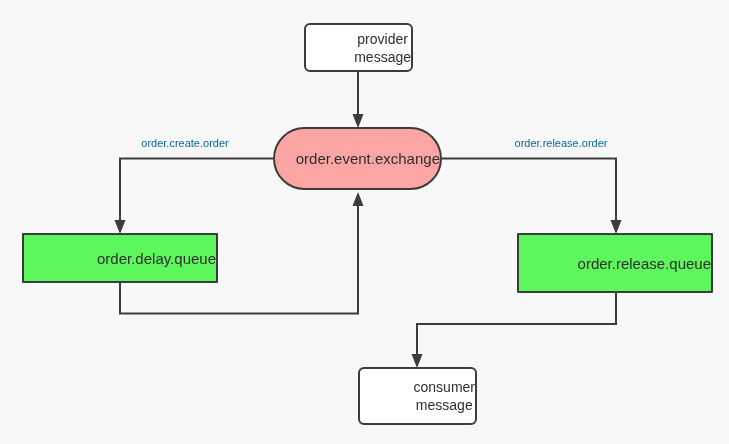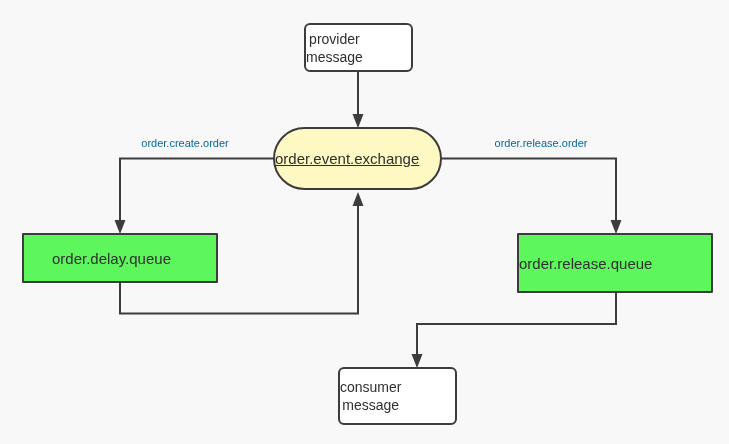--- a/index.html
+++ b/index.html
@@ -31,57 +31,57 @@
   .arrow-head {
     fill: #3c3c3c;
     stroke: none;
   }
   .node {
     position: absolute;
     box-sizing: border-box;
     border: 2px solid #3c3c3c;
     display: flex;
     align-items: center;
-    justify-content: flex-start;
+    justify-content: flex-end;
     text-align: center;
     color: #2f2f2f;
   }
   .node-msg {
     background: #ffffff;
     border-radius: 6px;
     font-size: 14px;
     line-height: 18px;
   }
   .node-msg .lbl { white-space: pre-line; }
   .node-exchange {
     left: 273px; top: 127px;
     width: 169px; height: 63px;
     background: #d1d1d1;
     border-radius: 32px;
     font-size: 15px;
   }
   .node-provider { left: 304px; top: 23px; width: 109px; height: 49px; }
-  .node-consumer { left: 338px; top: 367px; width: 119px; height: 58px; }
+  .node-consumer { left: 358px; top: 367px; width: 119px; height: 58px; }
   .node-queue {
     background: #5df65d;
     border-radius: 1px;
     font-size: 15px;
   }
   .node-delay   { left: 22px;  top: 233px; width: 196px; height: 50px; padding-left: 28px; }
   .node-release { left: 517px; top: 233px; width: 196px; height: 60px; }
   .edge-label {
     position: absolute;
     top: 137px;
     width: 150px;
     text-align: center;
     font-size: 11px;
     color: #0369a1;
   }
   .edge-label-create  { left: 110px; }
-  .edge-label-release { left: 466px; }
+  .edge-label-release { left: 486px; }
 </style>
 </head>
 <body>
 
 <div class="canvas">
 
   <svg width="729" height="444" viewBox="0 0 729 444">
 
     <path class="edge-line" d="M358,72 L358,116"></path>
     <polygon class="arrow-head" points="358,128 352.5,114 363.5,114"></polygon>
@@ -97,21 +97,21 @@
 
     <path class="edge-line" d="M616,283 L616,324 L417,324 L417,356"></path>
     <polygon class="arrow-head" points="417,368 411.5,354 422.5,354"></polygon>
   </svg>
 
   <div class="node node-msg node-provider" style="background-color: rgb(255, 255, 255);">
     <span class="lbl">provider
 message</span>
   </div>
 
-  <div class="node node-exchange" style="background-color: #fef9c3; text-decoration: underline;">
+  <div class="node node-exchange" style="background-color: #fca5a5;">
     <span class="lbl">order.event.exchange</span>
   </div>
 
   <div class="edge-label edge-label-create">order.create.order</div>
 
   <div class="edge-label edge-label-release">order.release.order</div>
 
   <div class="node node-queue node-delay" style="background-color: rgb(93, 246, 93);">
     <span class="lbl">order.delay.queue</span>
   </div>

